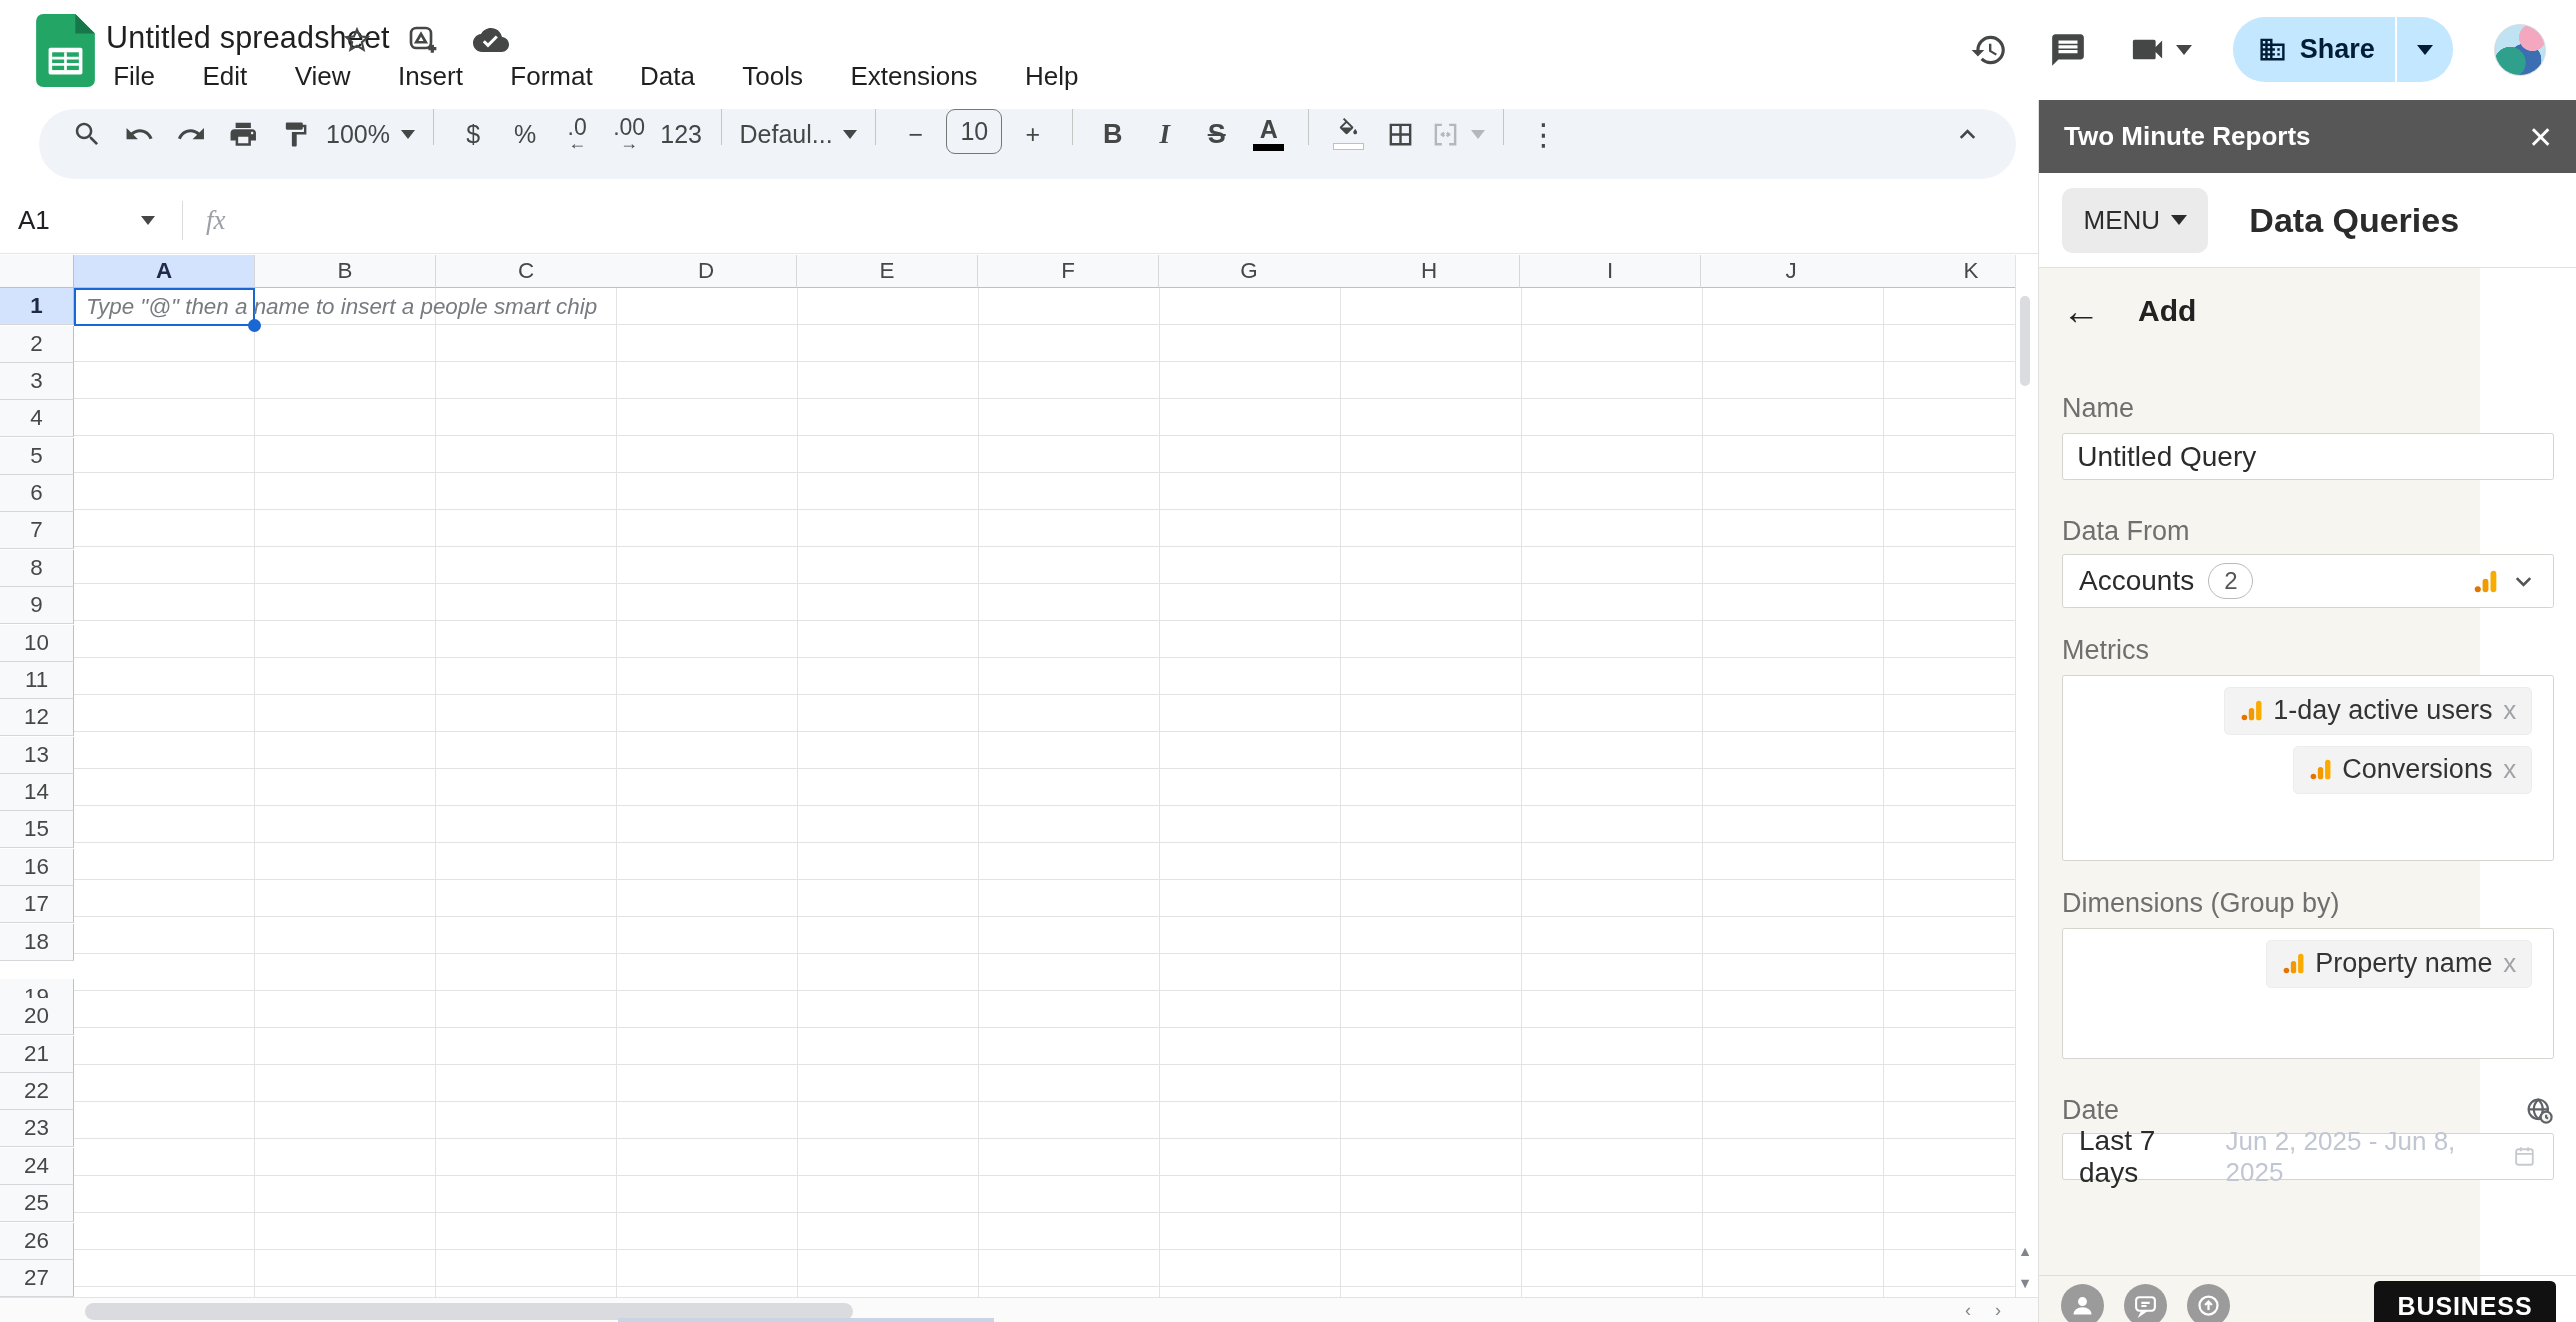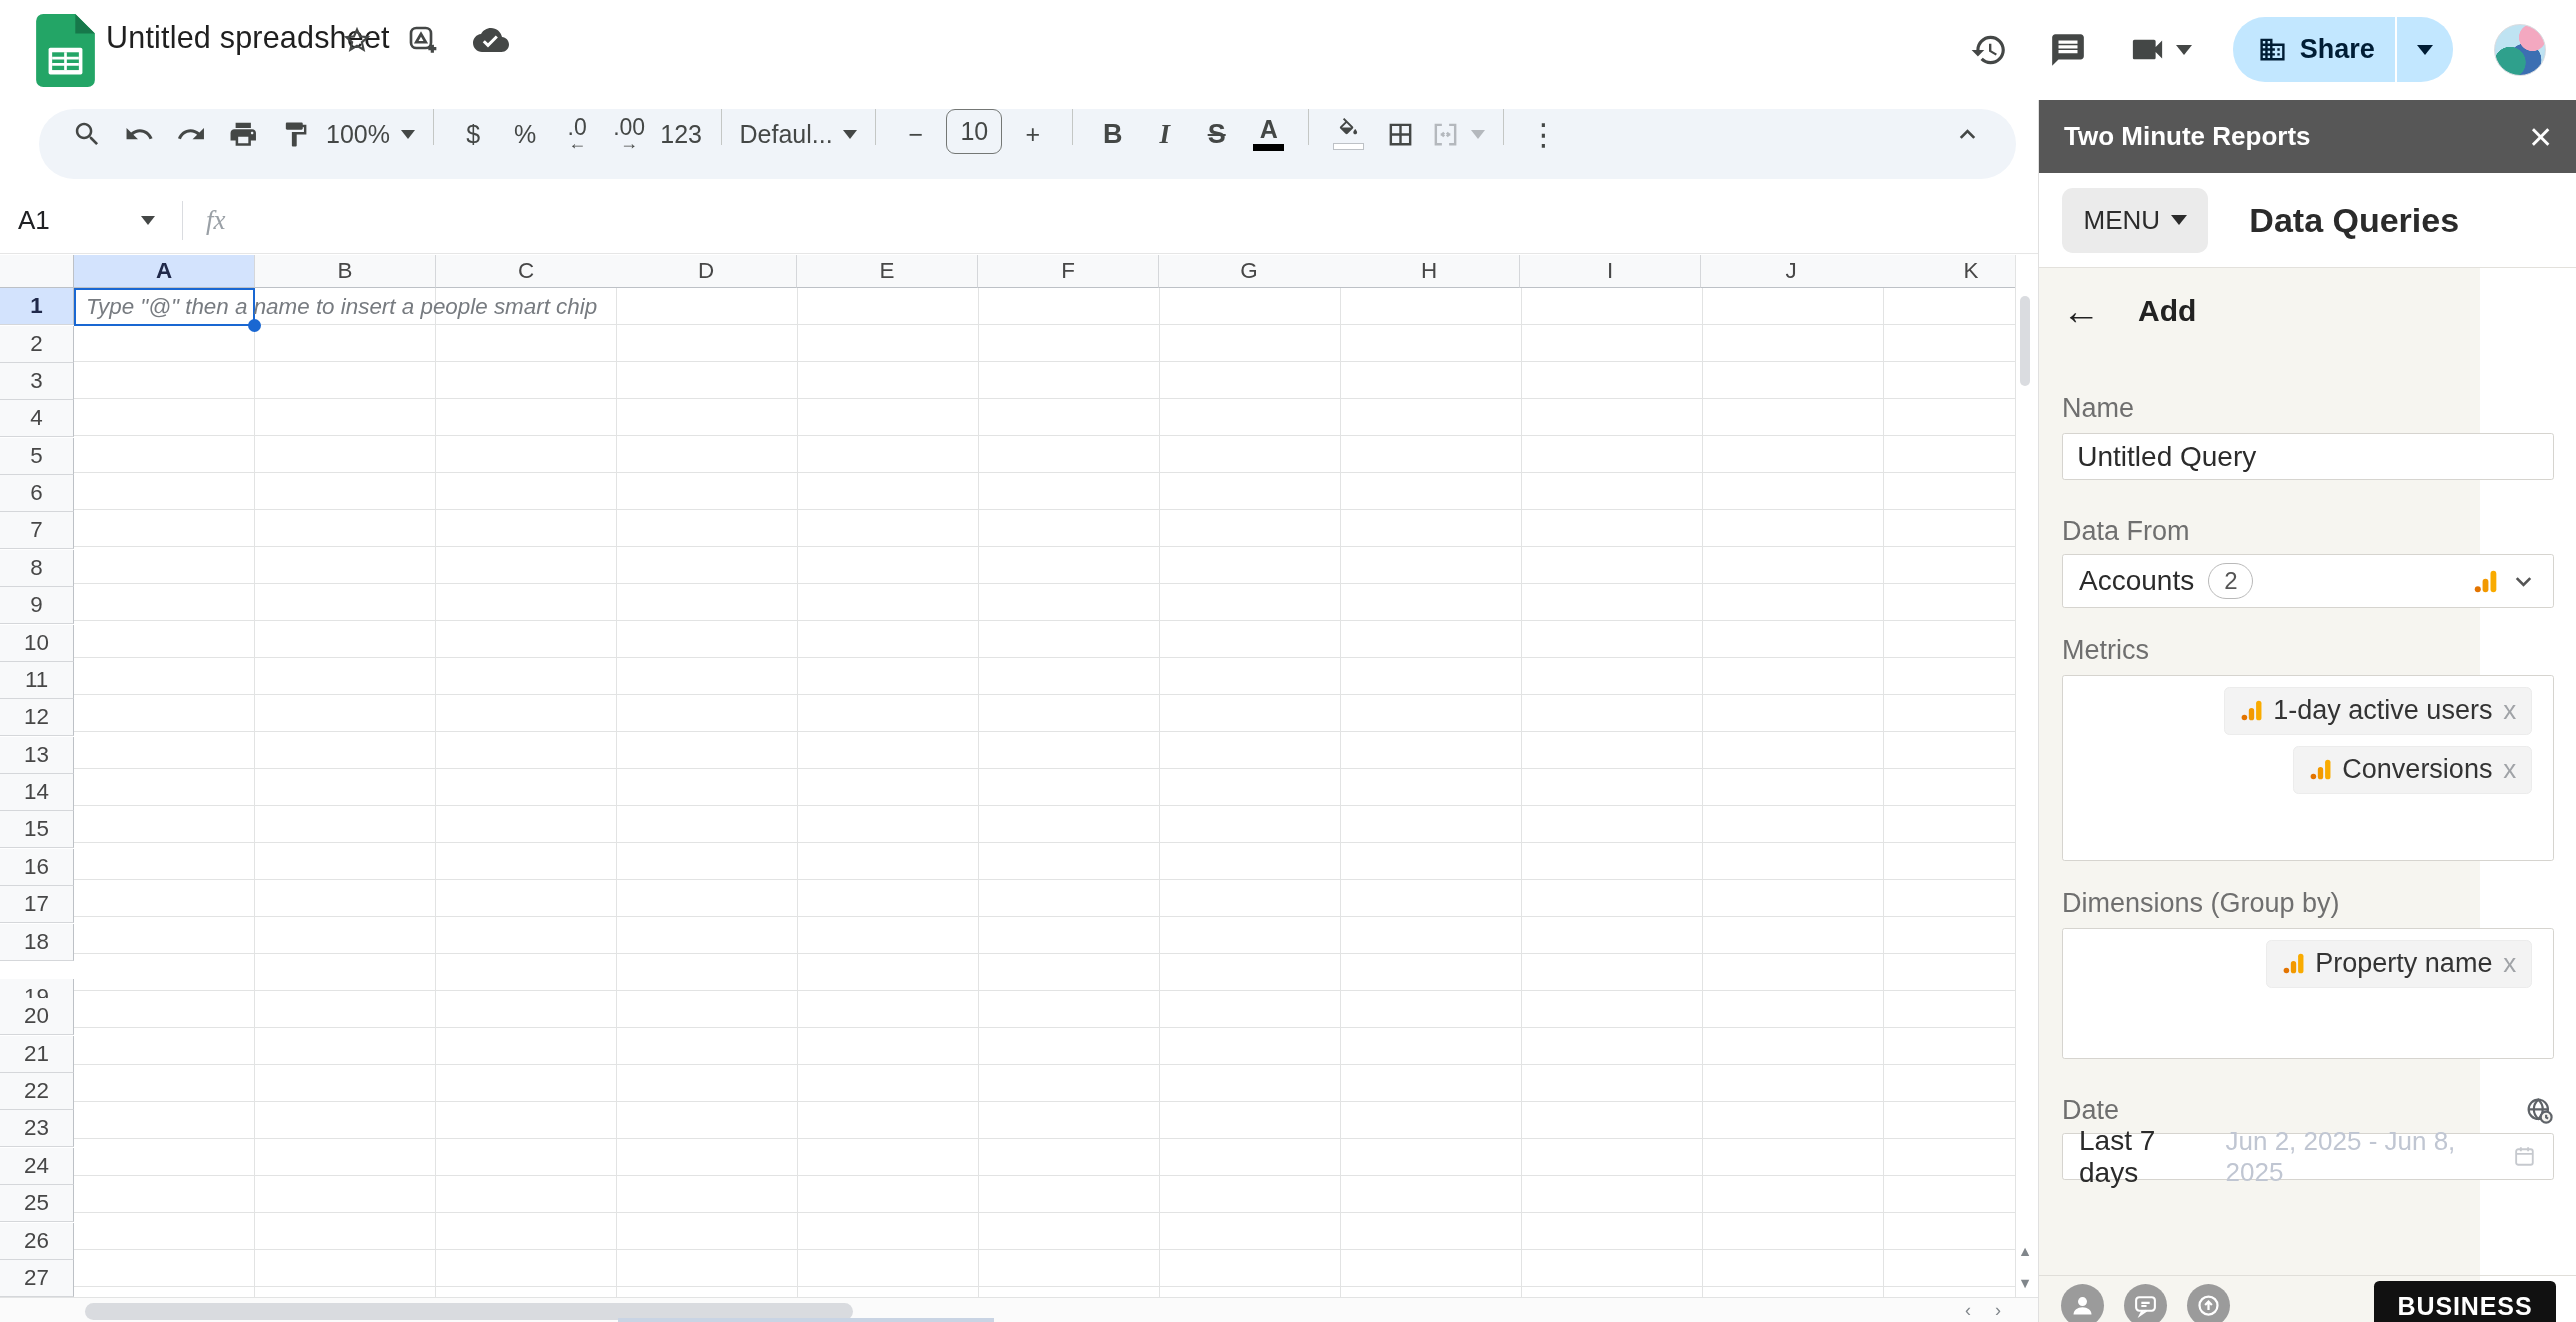--- a/index.html
+++ b/index.html
@@ -158,20 +158,31 @@
         <path d="M10.5 7.5l3.6 6.2H6.9z"></path>
         <path d="M19 15.5v6M16 18.5h6" stroke-width="2.4"></path>
       </svg>
     </span>
     <span>
       <svg width="36" height="36" viewBox="0 0 24 24" fill="#444746">
           <path d="M19.35 10.04C18.67 6.59 15.64 4 12 4 9.11 4 6.6 5.64 5.35 8.04 2.34 8.36 0 10.91 0 14c0 3.31 2.69 6 6 6h13c2.76 0 5-2.24 5-5 0-2.64-2.05-4.78-4.65-4.96zM10 17l-3.5-3.5 1.41-1.41L10 14.17 15.18 9l1.41 1.41L10 17z"></path>
         </svg>
     </span>
   </div>
+  <div id="menubar">
+      <span class="menu-item">File</span>
+      <span class="menu-item">Edit</span>
+      <span class="menu-item">View</span>
+      <span class="menu-item">Insert</span>
+      <span class="menu-item">Format</span>
+      <span class="menu-item">Data</span>
+      <span class="menu-item">Tools</span>
+      <span class="menu-item">Extensions</span>
+      <span class="menu-item">Help</span>
+    </div>
   <div id="top-right">
     <span class="tr-icon">
       <svg width="38" height="38" viewBox="0 0 24 24" fill="#444746">
           <path d="M13 3c-4.97 0-9 4.03-9 9H1l3.89 3.89.07.14L9 12H6c0-3.87 3.13-7 7-7s7 3.13 7 7-3.13 7-7 7c-1.93 0-3.68-.79-4.94-2.06l-1.42 1.42C8.27 19.99 10.51 21 13 21c4.97 0 9-4.03 9-9s-4.03-9-9-9zm-1 5v5l4.28 2.54.72-1.21-3.5-2.08V8H12z"></path>
         </svg>
     </span>
     <span class="tr-icon">
       <svg width="38" height="38" viewBox="0 0 24 24" fill="#444746">
           <path d="M20 2H4c-1.1 0-2 .9-2 2v18l4-4h14c1.1 0 2-.9 2-2V4c0-1.1-.9-2-2-2zm-2 12H6v-2h12v2zm0-3H6V9h12v2zm0-3H6V6h12v2z"></path>
         </svg>

